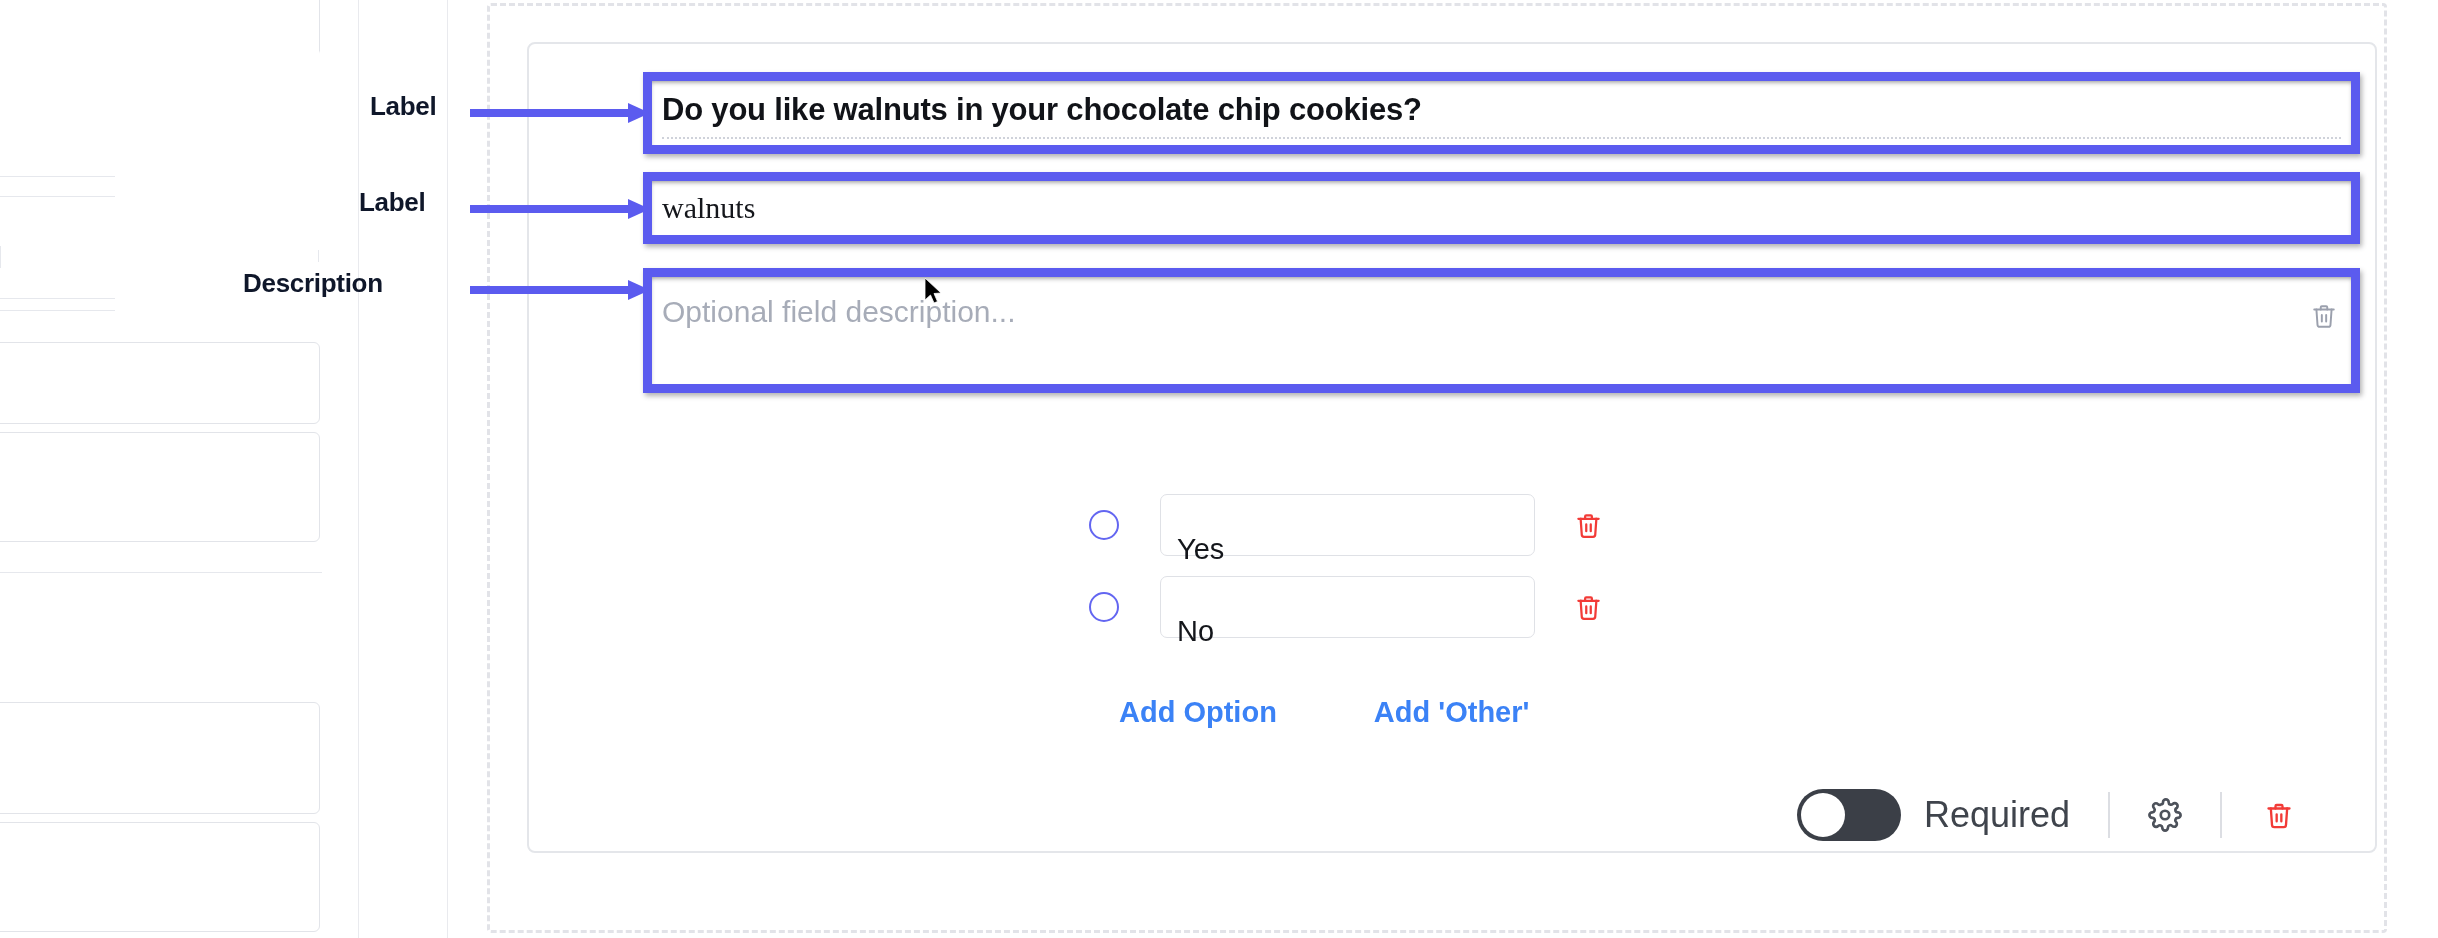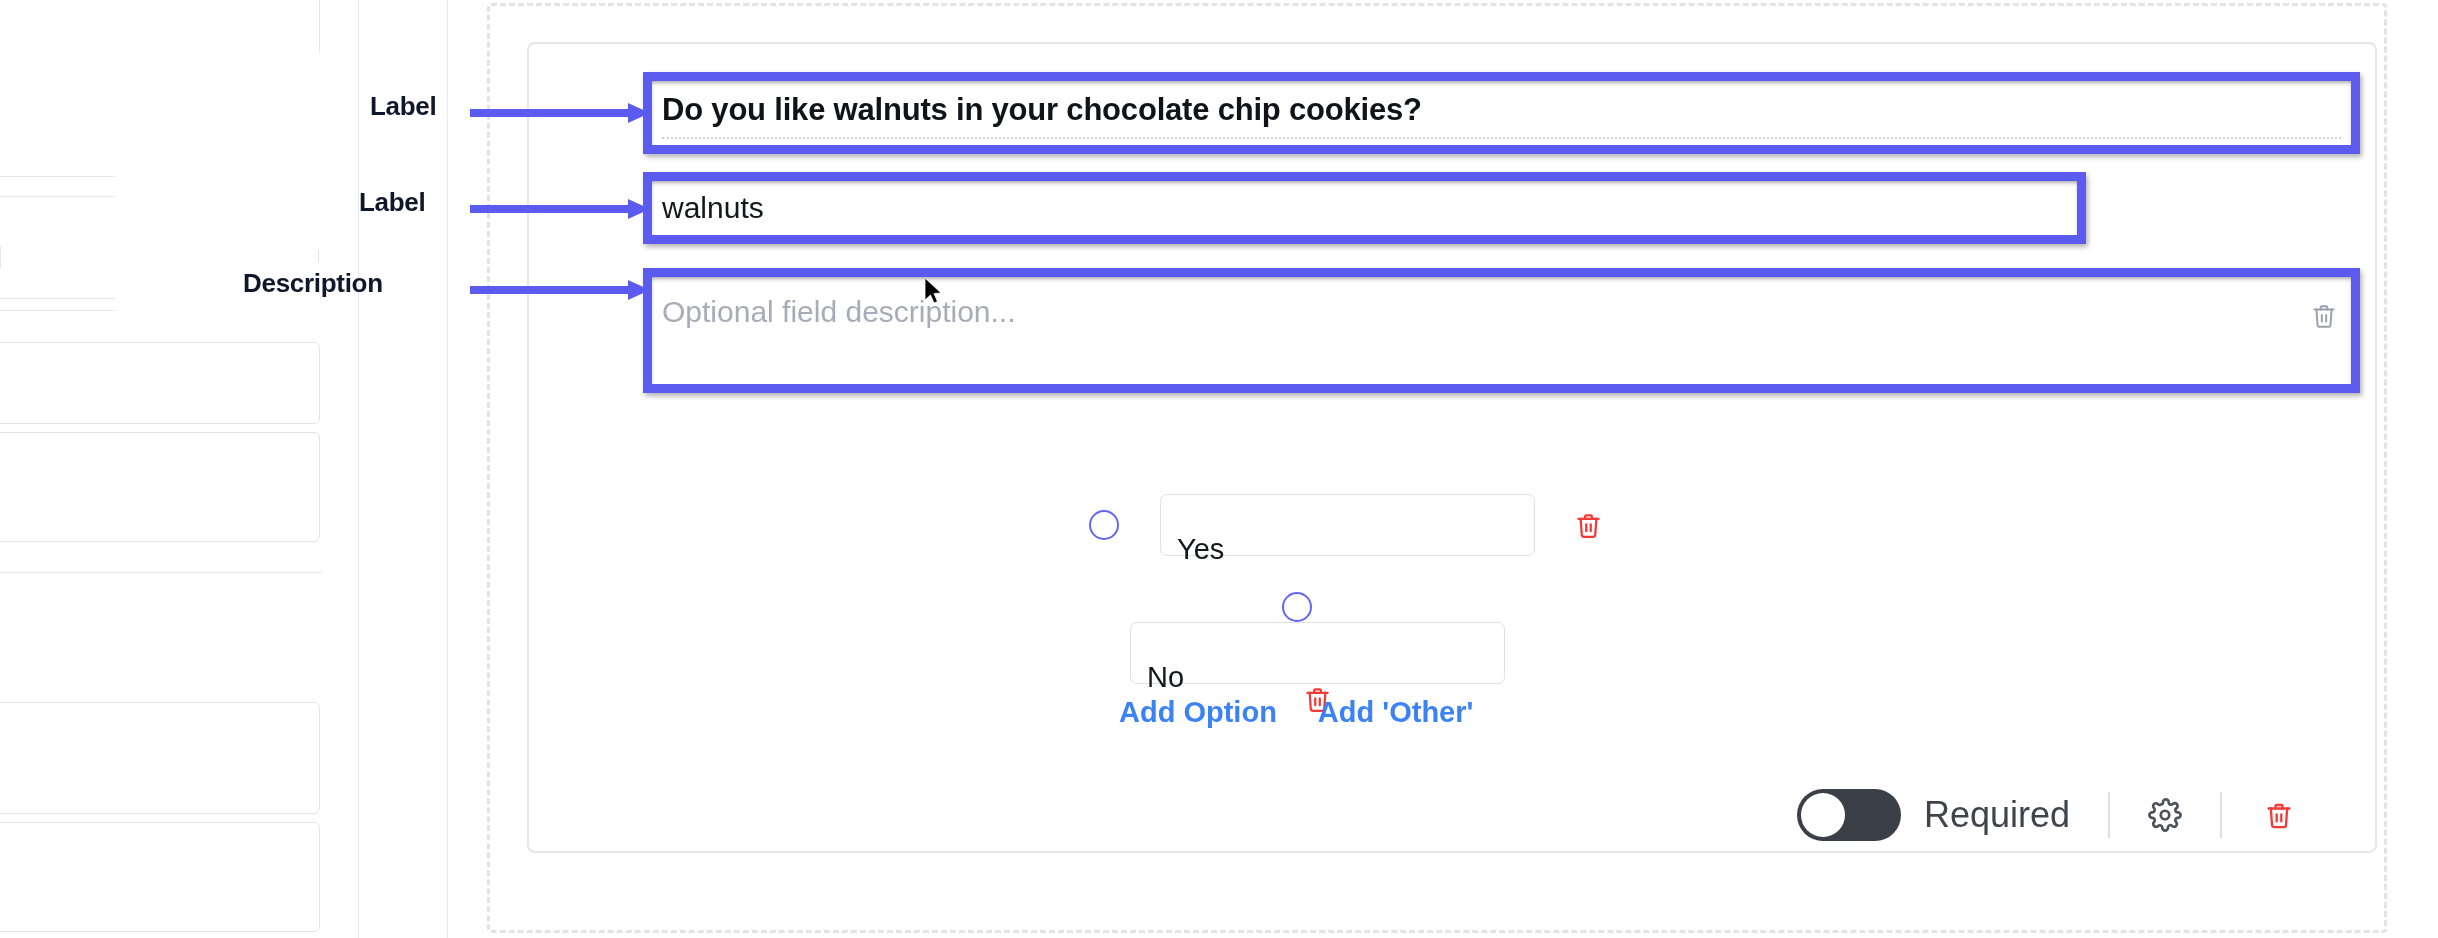--- a/index.html
+++ b/index.html
@@ -100,21 +100,21 @@
   .hl-inner {
     position: absolute;
     inset: 0;
     background: #ffffff;
     box-shadow: inset 0 3px 5px -2px rgba(0,0,0,0.45);
     box-sizing: border-box;
     overflow: hidden;
   }
 
   #hl-label { left: 643px; top: 72px; width: 1717px; height: 82px; }
-  #hl-name  { left: 643px; top: 172px; width: 1443px; height: 72px; }
+  #hl-name  { left: 643px; top: 172px; width: 1717px; height: 72px; font-family: Liberation Serif, serif; }
   #hl-desc  { left: 643px; top: 268px; width: 1717px; height: 125px; }
 
   .label-input {
     position: absolute;
     left: 10px; top: 2px; right: 10px; bottom: 6px;
     display: flex;
     align-items: center;
     border-bottom: 2px dotted #cfd2da;
     box-sizing: border-box;
   }
@@ -191,21 +191,21 @@
 
   
   .option-row {
     position: absolute;
     left: 560px;
     display: flex;
     align-items: center;
     height: 62px;
   }
   #option-0 { top: 450px; }
-  #option-1 { top: 548px; flex-direction: column; }
+  #option-1 { top: 532px; }
 
   .radio {
     width: 30px;
     height: 30px;
     border: 2px solid #6366f1;
     border-radius: 50%;
     background: #ffffff;
     box-sizing: border-box;
     flex: 0 0 auto;
   }
@@ -232,21 +232,21 @@
     height: 31px;
     color: #f23b37;
   }
 
   
   .addlinks {
     position: absolute;
     left: 590px;
     top: 652px;
     display: flex;
-    gap: 41px;
+    gap: 97px;
   }
   .addlink {
     font-size: 29px;
     font-weight: 700;
     color: #3b82f6;
     cursor: pointer;
     white-space: nowrap;
   }
 
   

